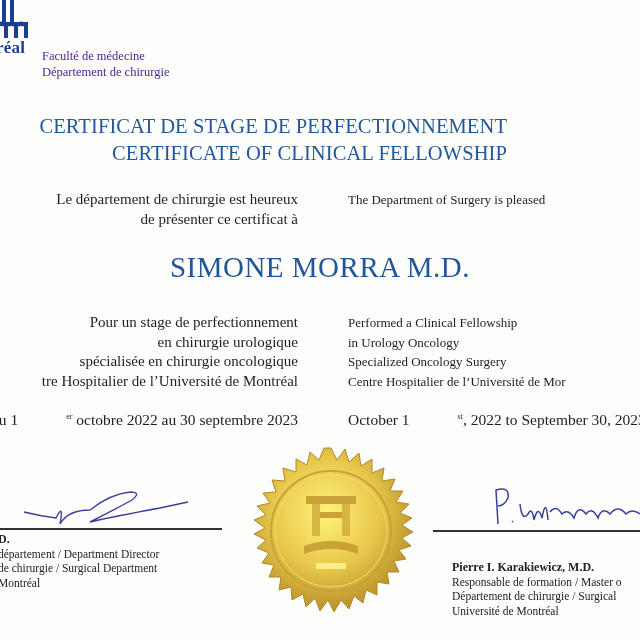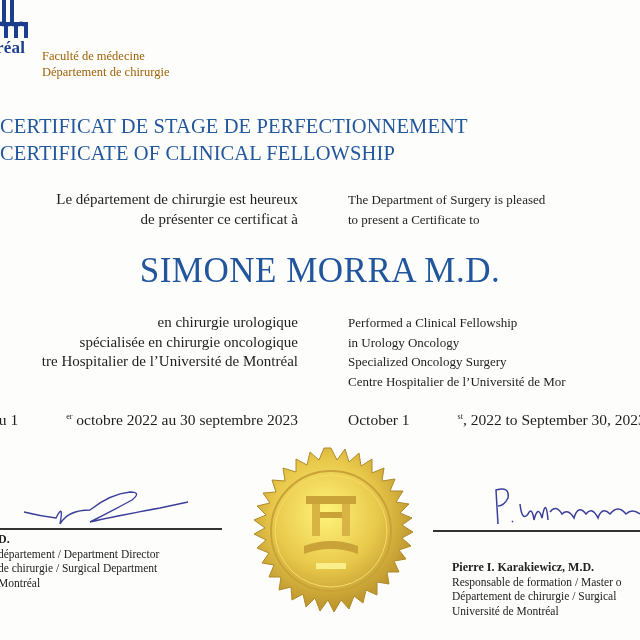--- a/index.html
+++ b/index.html
@@ -6,32 +6,32 @@
   body {
     width: 640px; height: 640px; overflow: hidden; position: relative;
     background: #fdfdfc;
     font-family: "Liberation Serif", "DejaVu Serif", serif;
     color: #222;
   }
   .abs { position: absolute; }
   
   .logo { left: -6px; top: 0; width: 40px; height: 60px; }
   .logo-word { left: -4px; top: 38px; font-size: 17px; font-weight: bold; color: #1b3f8c; letter-spacing: 0.2px; }
-  .faculty { left: 42px; top: 48px; font-size: 12.5px; line-height: 16px; color: #a16207; }
+  .faculty { left: 42px; top: 48px; font-size: 12.5px; line-height: 16px; color: #4c1d95; }
   
-  .title { left: 0; width: 507px; text-align: left; color: #23579c; font-size: 20.5px; letter-spacing: 0.1px; white-space: nowrap; }
+  .title { left: 0; width: 507px; text-align: right; color: #23579c; font-size: 20.5px; letter-spacing: 0.1px; white-space: nowrap; }
   .t1 { top: 115px; }
   .t2 { top: 142px; }
   
   .col-left { right: 342px; text-align: right; font-size: 15px; line-height: 19.5px; white-space: nowrap; color: #1e1e1e; font-family: Liberation Serif, serif; }
   .col-right { left: 348px; text-align: left; font-size: 13px; line-height: 19.5px; white-space: nowrap; color: #1e1e1e; }
   .intro { top: 190px; }
   .detail { top: 313px; }
   .dates { top: 410px; font-size: 15.5px; }
-  .name { left: 0; width: 640px; text-align: center; top: 251px; font-size: 35px; color: #22569c; letter-spacing: 0.5px; white-space: nowrap; }
+  .name { left: 0; width: 640px; text-align: center; top: 251px; font-size: 29px; color: #22569c; letter-spacing: 0.5px; white-space: nowrap; }
   sup { font-size: 8px; vertical-align: 6px; line-height: 0; padding-left: 48px; }
   
   .sig-line { height: 1.5px; background: #333; }
   .sig-line-left { left: 0; top: 528px; width: 222px; }
   .sig-line-right { left: 433px; top: 530px; width: 207px; }
   .sig-block { font-size: 11.5px; line-height: 14.5px; white-space: nowrap; color: #222; }
   .sig-left { left: -2px; top: 532px; }
   .sig-right { left: 452px; top: 560px; }
   .sig-name { font-weight: bold; font-size: 12px; }
   .sig-svg-left { left: 20px; top: 482px; width: 170px; height: 50px; }
@@ -59,26 +59,26 @@
 
 <div class="abs title t1">CERTIFICAT DE STAGE DE PERFECTIONNEMENT</div>
 <div class="abs title t2">CERTIFICATE OF CLINICAL FELLOWSHIP</div>
 
 <div class="abs col-left intro">
   <div>Le département de chirurgie est heureux</div>
   <div>de présenter ce certificat à</div>
 </div>
 <div class="abs col-right intro">
   <div>The Department of Surgery is pleased</div>
-  <div>to present a Certificate to</div>
 </div>
 
 <div class="abs name">SIMONE MORRA M.D.</div>
 
 <div class="abs col-left detail">
+  <div>Pour un stage de perfectionnement</div>
   <div>en chirurgie urologique</div>
   <div>spécialisée en chirurgie oncologique</div>
   <div>tre Hospitalier de l’Université de Montréal</div>
 </div>
 <div class="abs col-right detail">
   <div>Performed a Clinical Fellowship</div>
   <div>in Urology Oncology</div>
   <div>Specialized Oncology Surgery</div>
   <div>Centre Hospitalier de l’Université de Mor</div>
 </div>

